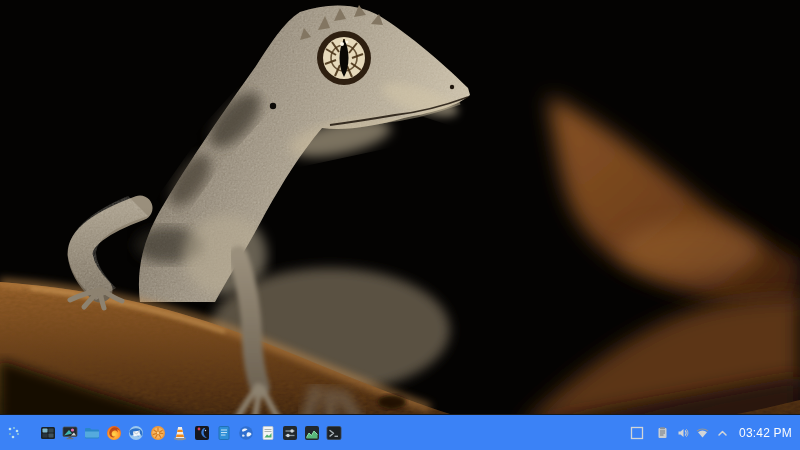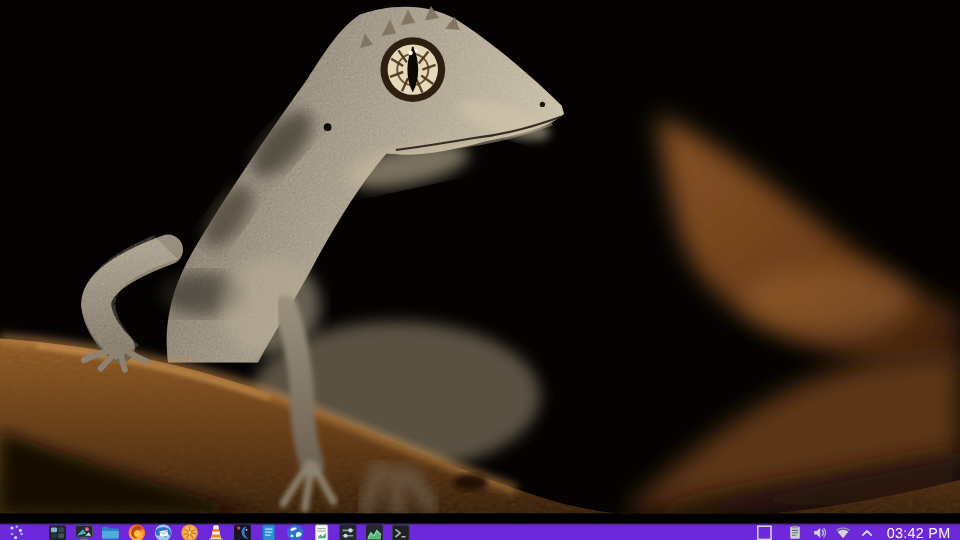--- a/index.html
+++ b/index.html
@@ -2,22 +2,22 @@
 <html><head>
 <meta charset="utf-8">
 <style>
   html,body{margin:0;padding:0;background:#000;}
   .screen{position:relative;width:800px;height:450px;overflow:hidden;
           font-family:"Liberation Sans",sans-serif;background:#000;}
   
   .desktop{position:absolute;top:0;left:0;width:800px;height:428px;background:#030202;}
   .desktop svg{display:block;}
   
-  .taskbar{position:absolute;left:0;bottom:0;width:800px;height:14px;
-           background:#6d28d9;border-top:1px solid #17191c;box-sizing:border-box;
+  .taskbar{position:absolute;left:0;bottom:0;width:800px;height:36px;
+           background:#3b82f6;border-top:1px solid #17191c;box-sizing:border-box;
            display:flex;align-items:center;padding:0 5px;}
   .tb-left{display:flex;align-items:center;gap:5px;}
   .icon-btn{width:17px;height:18px;display:flex;align-items:center;justify-content:center;
             border-radius:3px;flex:0 0 auto;}
   .launcher{margin-right:12px;}
   .tb-right{margin-left:auto;display:flex;align-items:center;gap:5px;}
   .tray-btn{width:15px;height:18px;display:flex;align-items:center;justify-content:center;flex:0 0 auto;}
   .tray-window{width:18px;margin-right:4px;}
   .clock{color:#fcfcfc;font-size:12px;letter-spacing:.2px;white-space:nowrap;
          padding:0 3px 0 4px;line-height:22px;}

